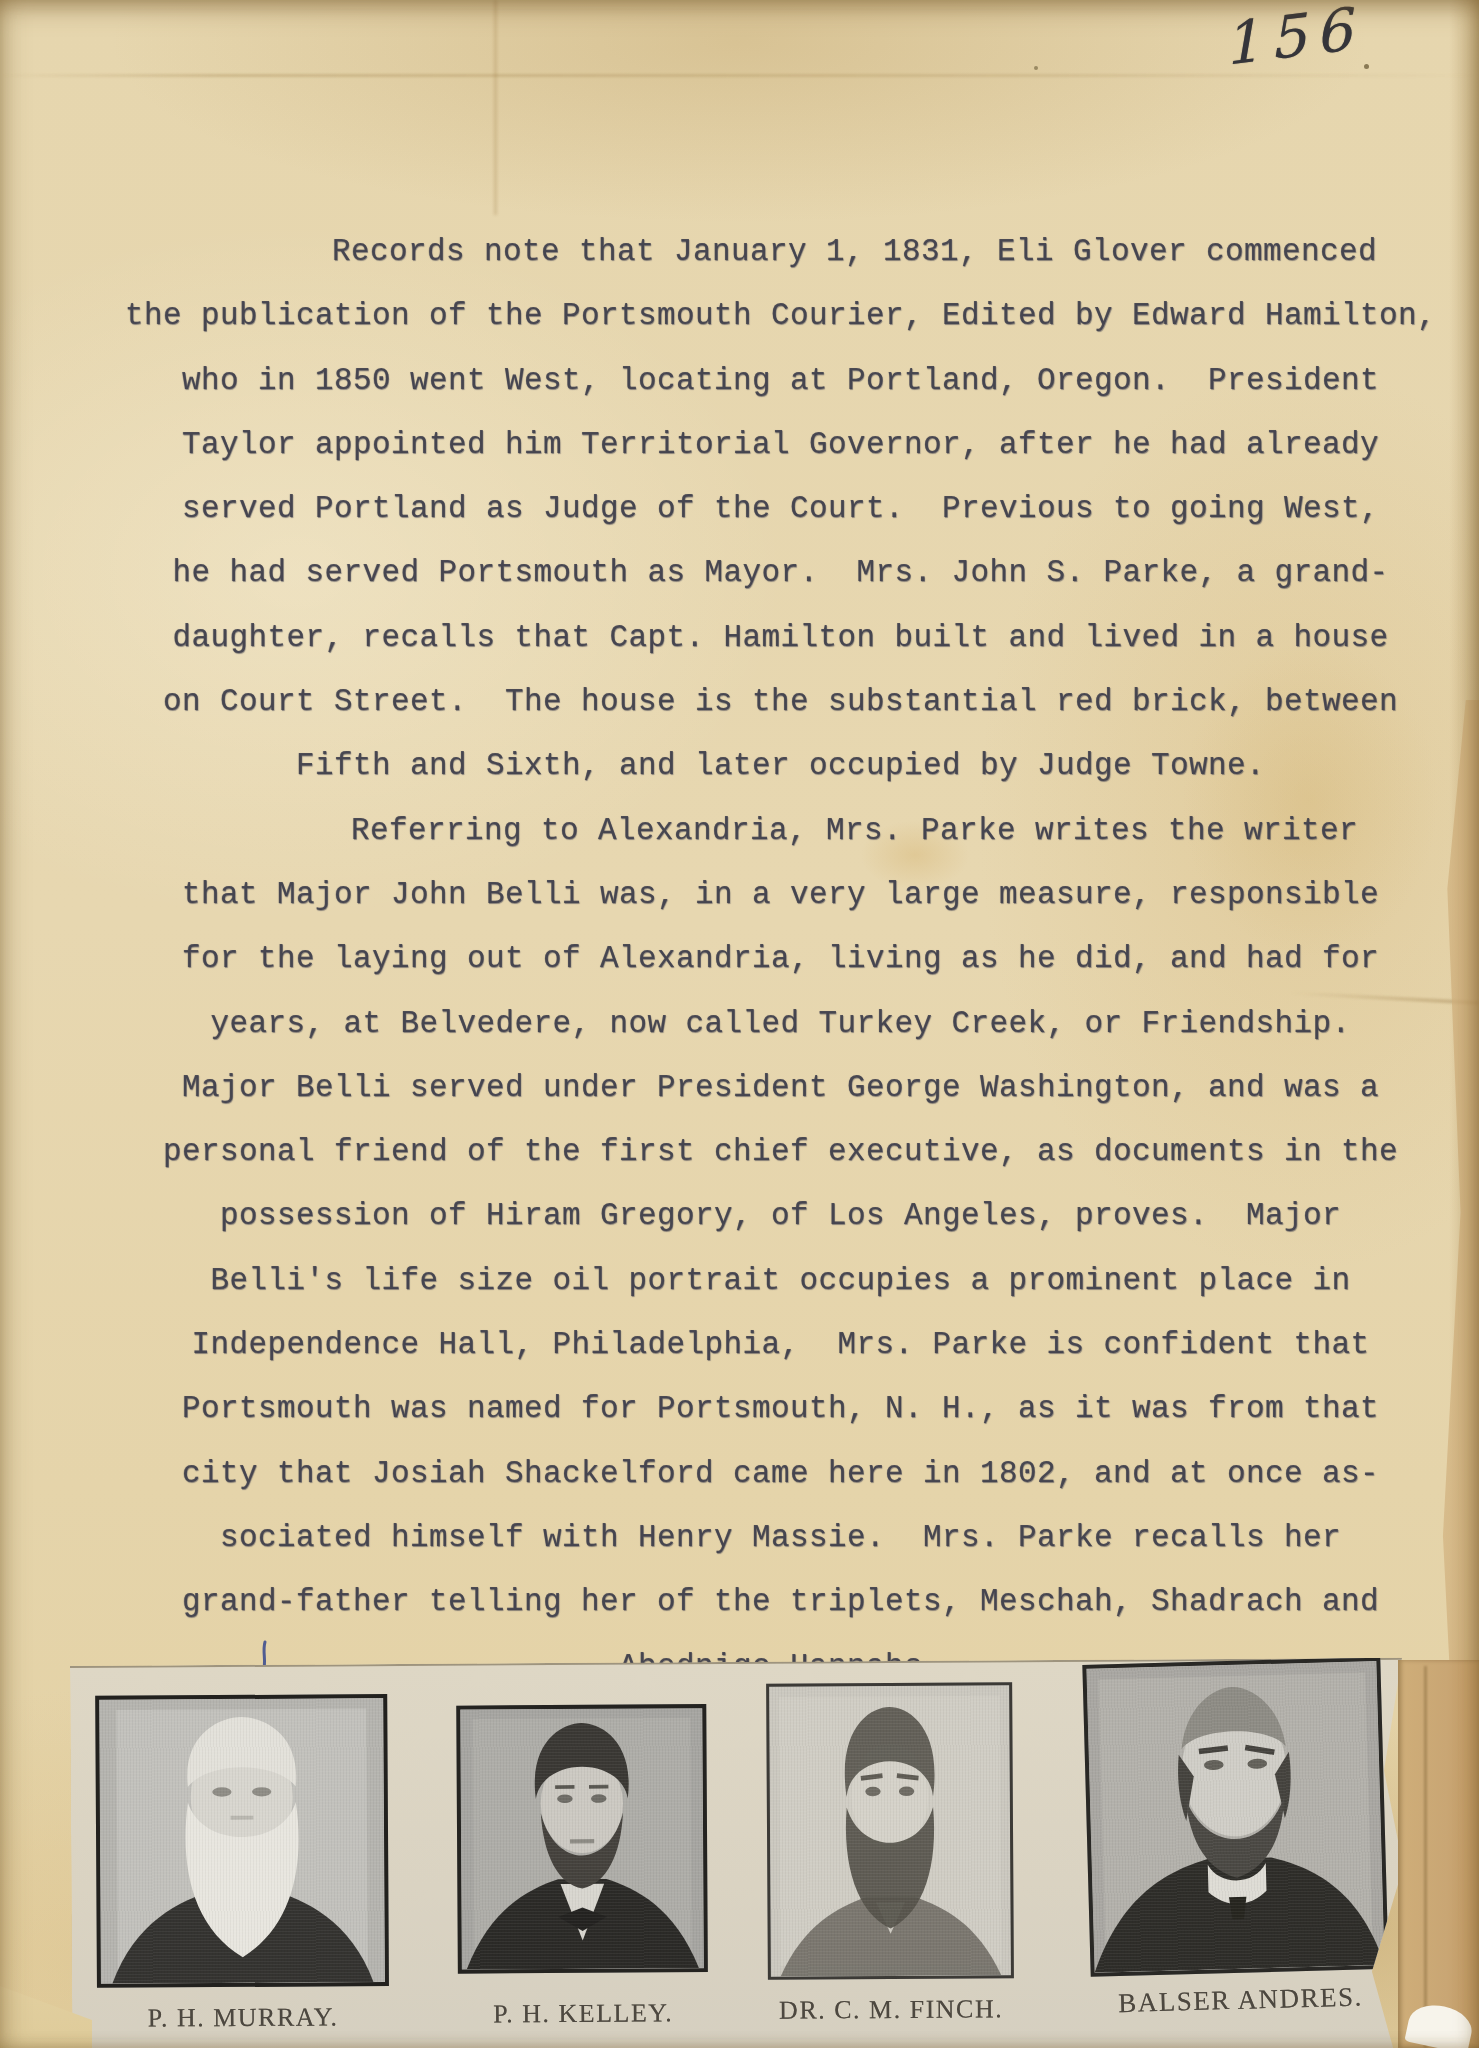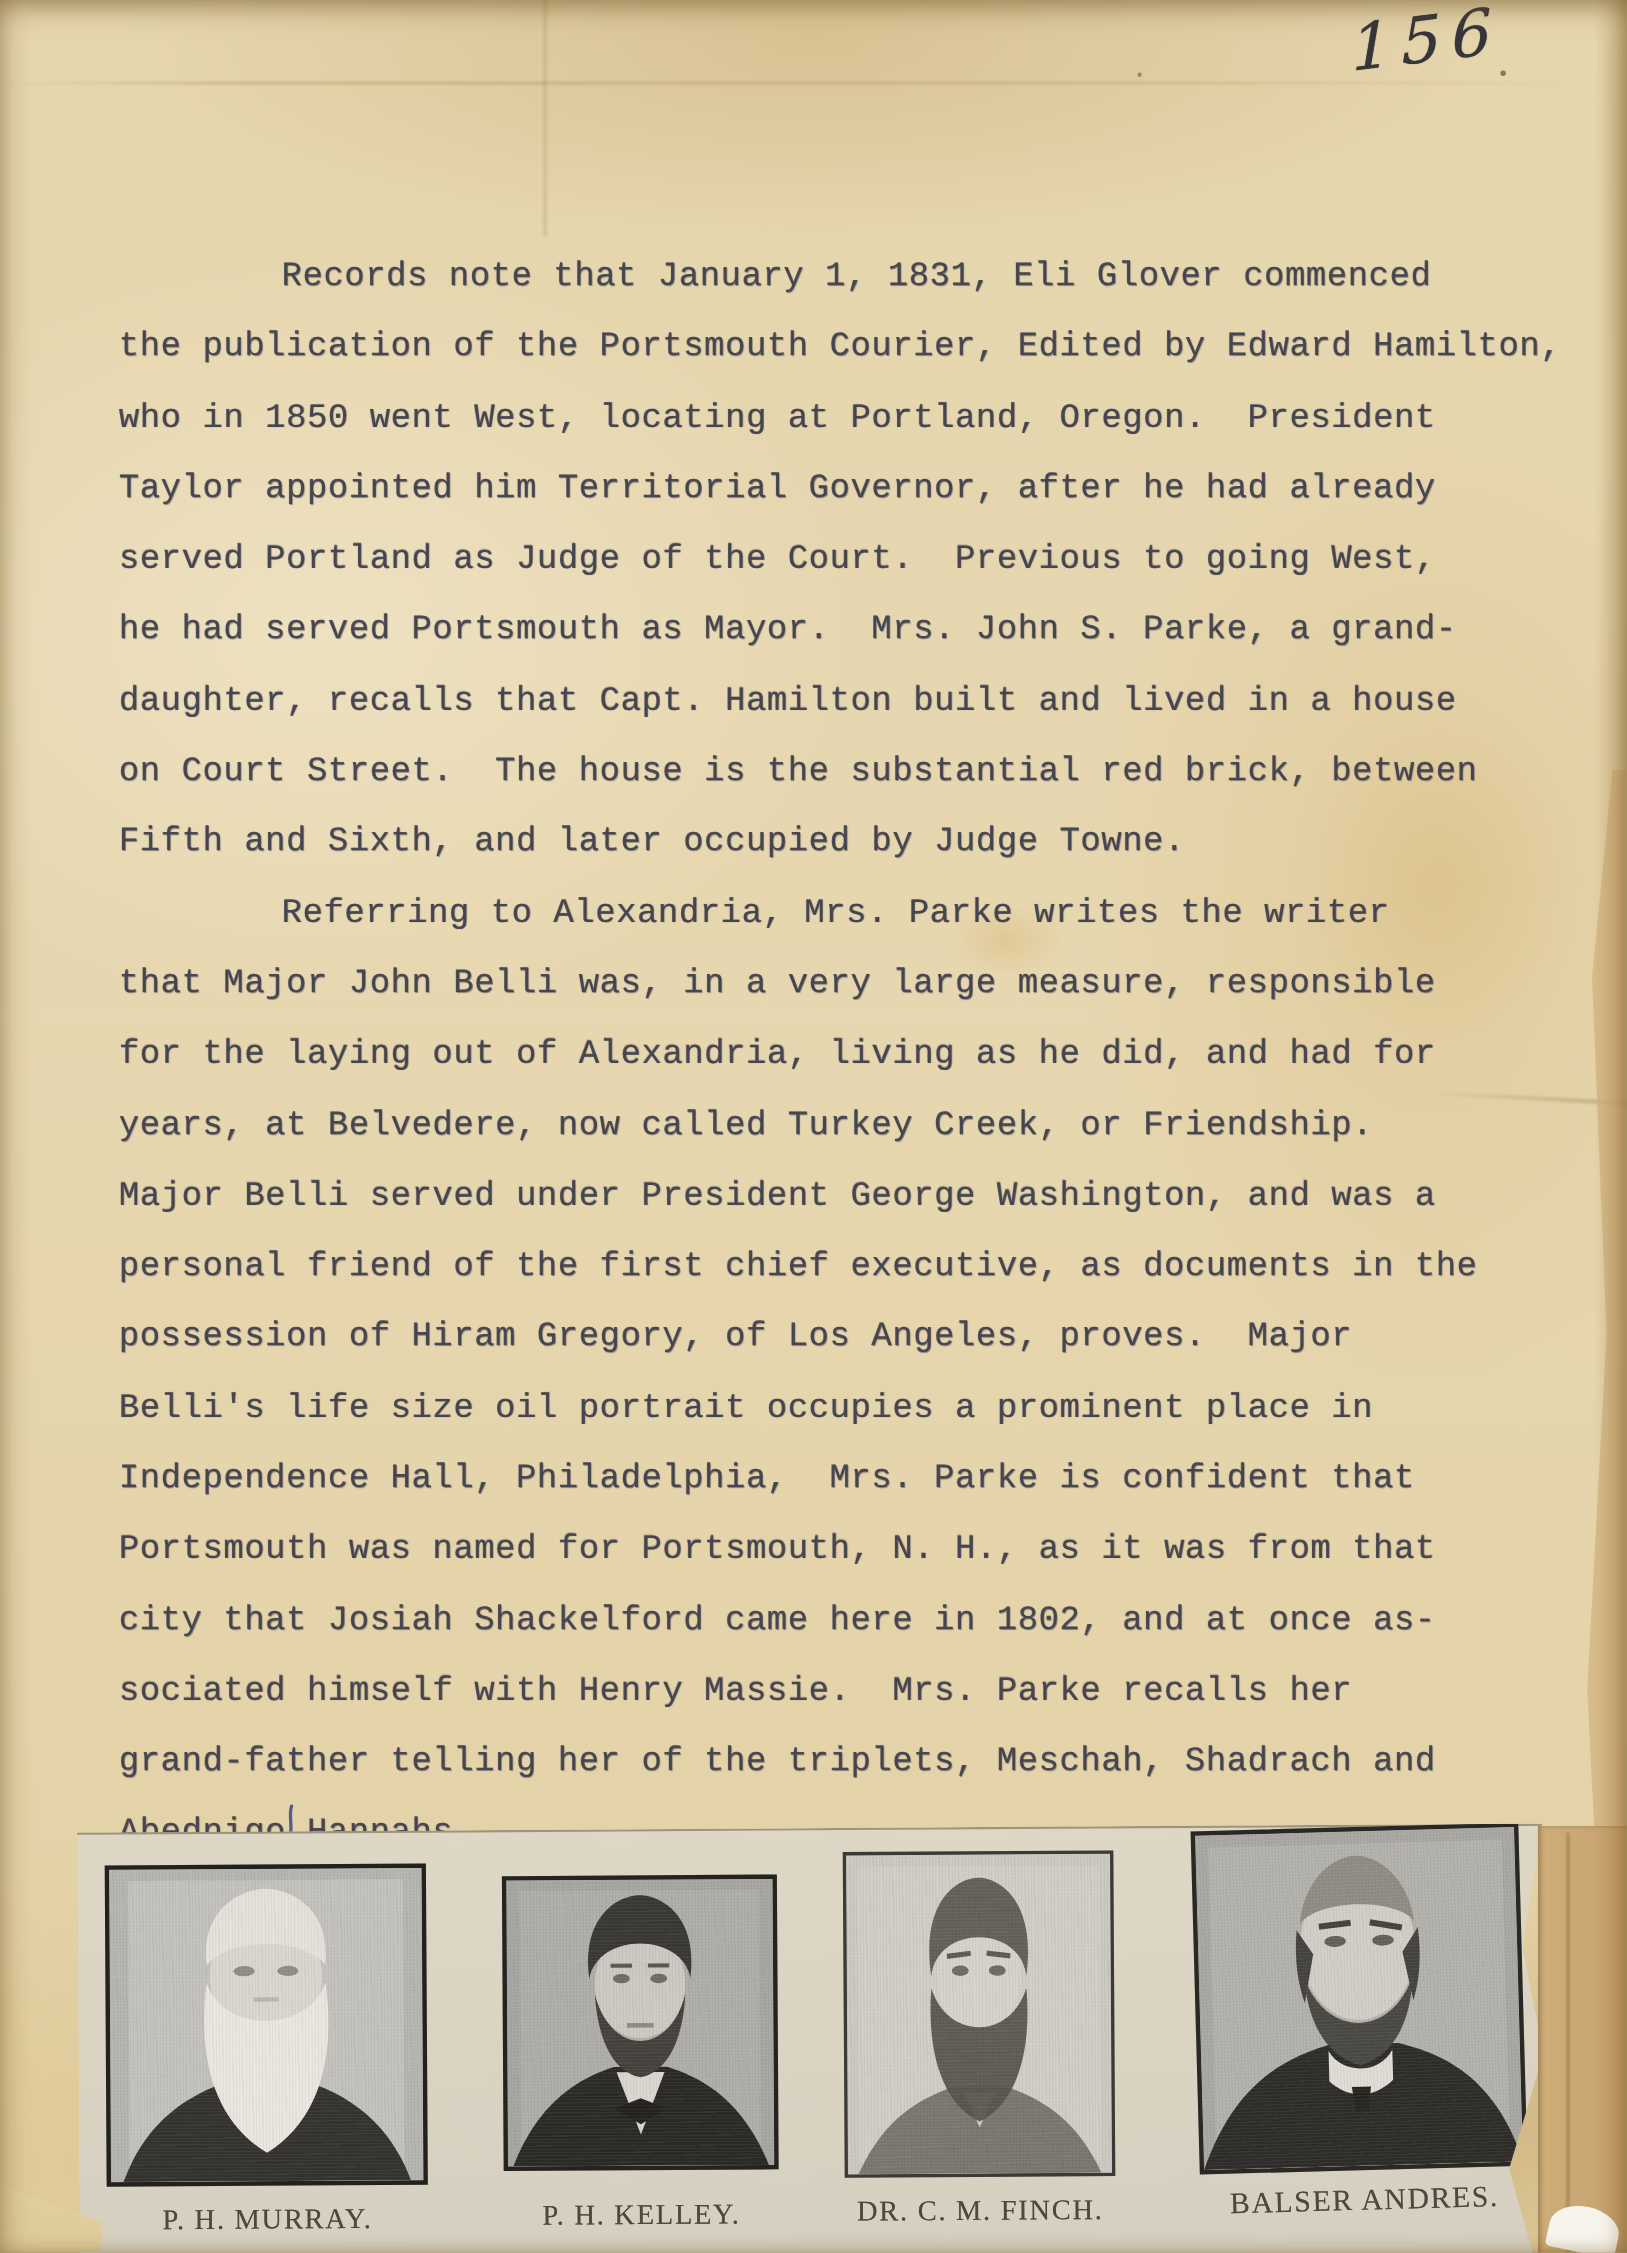--- a/index.html
+++ b/index.html
@@ -28,21 +28,21 @@
     text-shadow:0 0 1px rgba(40,40,45,.6);
   }
   
   .typed{
     position:absolute; left:108px; top:220px; width:1345px;
     font-size:31px; line-height:64.3px; letter-spacing:0.4px;
     color:rgba(63,63,75,0.88); white-space:pre;
     text-shadow:0.6px 0.6px 0.9px rgba(62,62,78,.55), -0.3px -0.2px 0.7px rgba(62,62,78,.30);
     filter:blur(0.3px);
   }
-  .typed .line{height:64.3px;}
+  .typed .line{height:64.3px;text-align:center;}
   .typed .line.indent{text-indent:148px;}
   
   .crease-h{position:absolute; left:0; top:74px; width:100%; height:3px;
     background:linear-gradient(90deg, rgba(150,118,62,.0), rgba(150,118,62,.28) 15%, rgba(150,118,62,.18) 70%, rgba(150,118,62,0));
     filter:blur(1.2px);}
   .crease-v{position:absolute; left:494px; top:0; width:3px; height:215px;
     background:rgba(150,118,62,.25); filter:blur(1.5px);}
   .crease-r{position:absolute; left:1290px; top:996px; width:189px; height:4px;
     background:linear-gradient(90deg, rgba(140,108,55,0), rgba(140,108,55,.35));
     filter:blur(1px); transform:rotate(3deg);}

